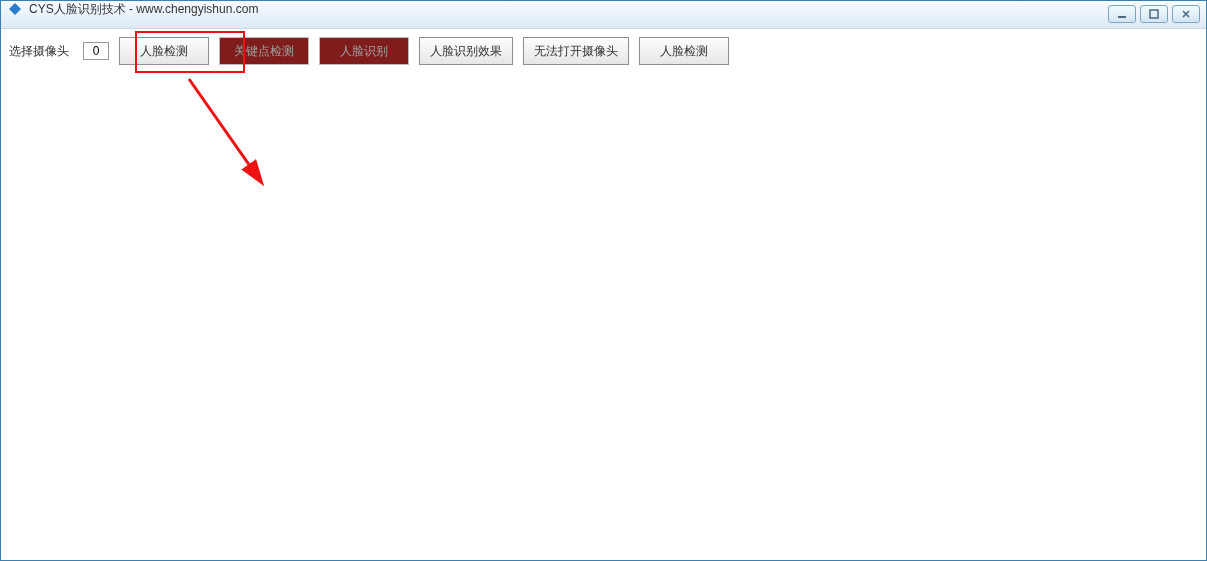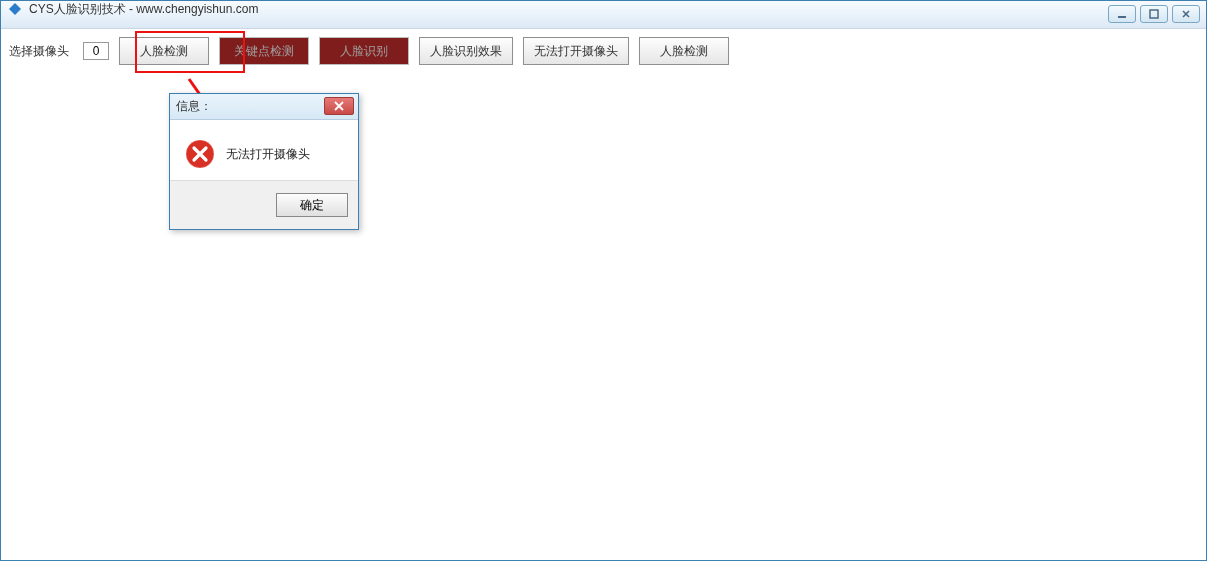--- a/index.html
+++ b/index.html
@@ -214,39 +214,14 @@
 
   <svg class="arrow" style="left:180px; top:70px;" width="120" height="120" viewBox="0 0 120 120">
     <defs>
       <marker id="ah" markerWidth="10" markerHeight="10" refX="6" refY="3" orient="auto">
         <path d="M0,0 L0,6 L9,3 z" fill="#e11"></path>
       </marker>
     </defs>
     <line x1="8" y1="8" x2="78" y2="108" stroke="#e11" stroke-width="3" marker-end="url(#ah)"></line>
   </svg>
 
-  <div class="dialog" style="left:168px; top:92px;">
-    <div class="dlg-title">
-      <span>信息：</span>
-      <div class="dlg-close">
-        <svg width="12" height="10" viewBox="0 0 12 10">
-            <line x1="2" y1="1" x2="10" y2="9" stroke="#fff" stroke-width="1.8"></line>
-            <line x1="10" y1="1" x2="2" y2="9" stroke="#fff" stroke-width="1.8"></line>
-          </svg>
-      </div>
-    </div>
-    <div class="dlg-body">
-      <span class="err-icon">
-        <svg width="32" height="32" viewBox="0 0 32 32">
-          <circle cx="16" cy="16" r="14" fill="#d93025"></circle>
-          <circle cx="16" cy="16" r="14" fill="none" stroke="#fff" stroke-width="1" opacity=".3"></circle>
-          <line x1="10" y1="10" x2="22" y2="22" stroke="#fff" stroke-width="3.2" stroke-linecap="round"></line>
-          <line x1="22" y1="10" x2="10" y2="22" stroke="#fff" stroke-width="3.2" stroke-linecap="round"></line>
-        </svg>
-      </span>
-      <span class="msg">无法打开摄像头</span>
-    </div>
-    <div class="dlg-footer">
-      <button class="ok-btn">确定</button>
-    </div>
-  </div>
 
 </div>
 
 </body></html>

